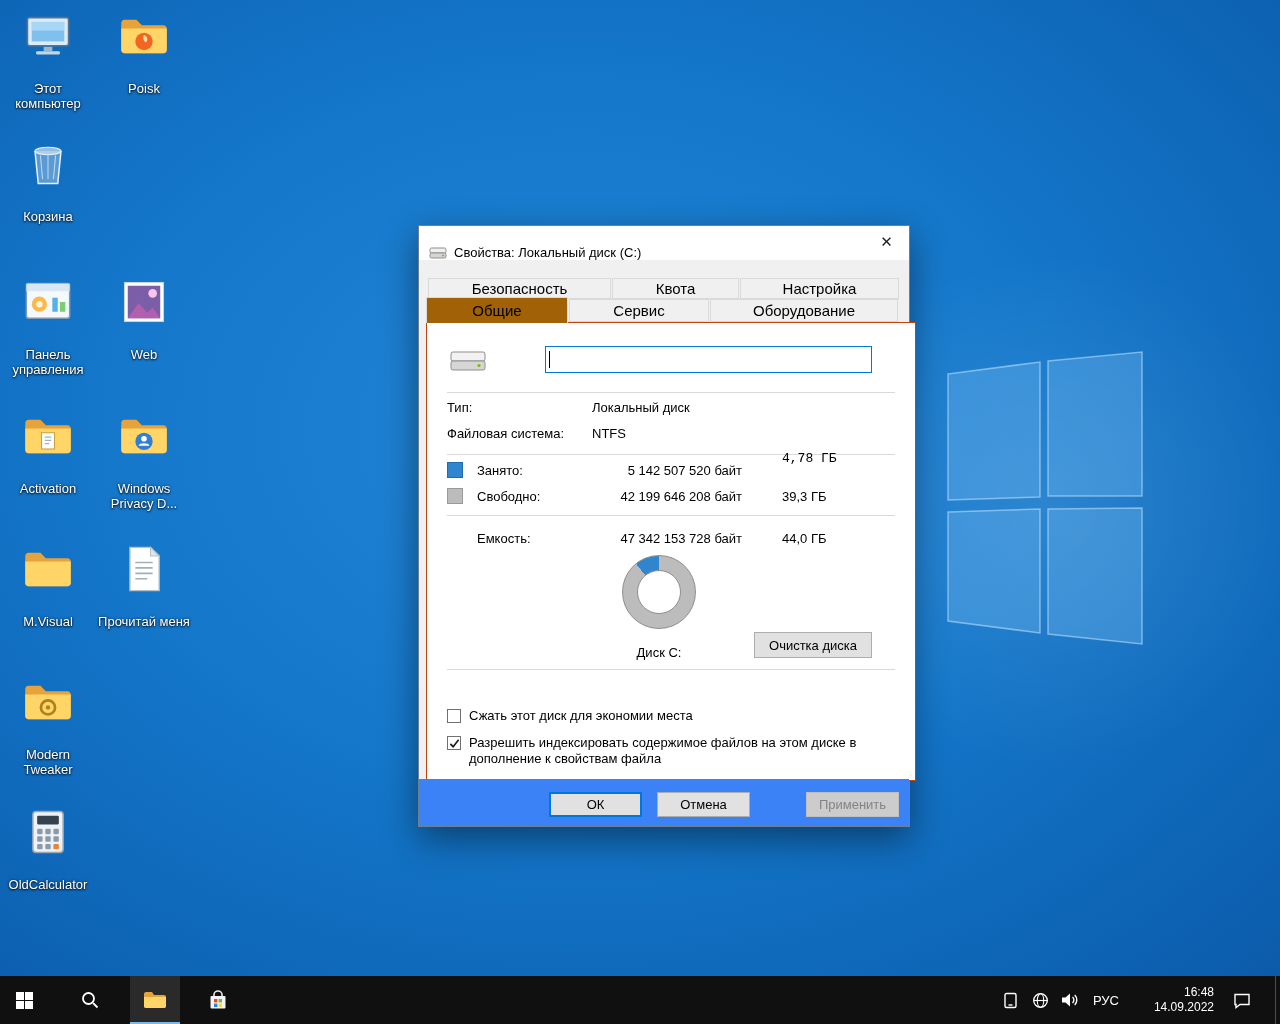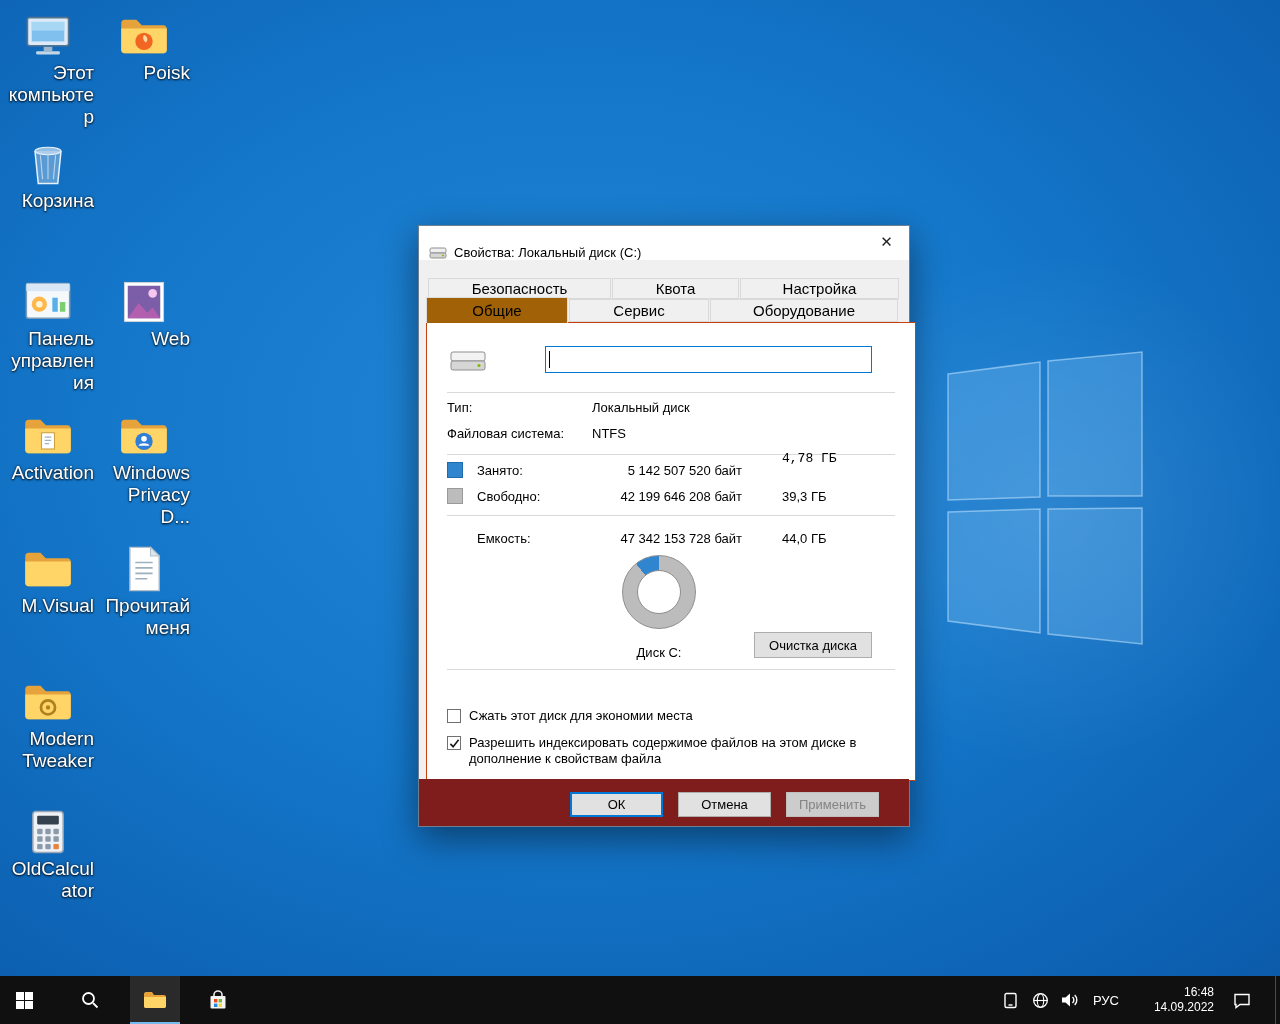--- a/index.html
+++ b/index.html
@@ -7,22 +7,22 @@
   .screen { position:relative; width:1280px; height:1024px; overflow:hidden;
     background: radial-gradient(ellipse 1200px 900px at 45% 42%, #2285d6 0%, #1477ca 40%, #0d61b2 75%, #0a519d 100%);
   }
   .glow { position:absolute; left:790px; top:250px; width:520px; height:520px; border-radius:50%;
     background: radial-gradient(circle, rgba(255,255,255,0.10) 0%, rgba(255,255,255,0.0) 70%); }
   .winlogo { position:absolute; left:940px; top:350px; }
 
   
   .icon-cell { position:absolute; width:92px; text-align:center; cursor:default; }
   .icon-art { width:52px; height:52px; margin:0 auto; display:block; }
-  .icon-label { margin-top:0; font-size:19px; line-height:1.15; color:#fff;
-    text-shadow:0 1px 2px rgba(0,0,0,.85), 0 0 3px rgba(0,0,0,.6); word-wrap:break-word;text-align:right; }
+  .icon-label { margin-top:20px; font-size:13px; line-height:1.15; color:#fff;
+    text-shadow:0 1px 2px rgba(0,0,0,.85), 0 0 3px rgba(0,0,0,.6); word-wrap:break-word; }
 
   
   .dialog { position:absolute; left:418px; top:225px; width:492px; height:602px; background:#f0f0f0;
     border:1px solid #6d7f91; box-shadow:0 12px 34px rgba(0,0,0,.45); font-size:13px; color:#000; }
   .titlebar { position:absolute; left:0; top:0; right:0; height:34px; background:#fff; display:flex; align-items:flex-end; padding-left:10px; }
   .titlebar .t-icon { margin-right:7px; display:inline-flex; }
   .title-text { font-size:13px; color:#000; }
   .close-btn { position:absolute; right:0; top:0; width:45px; height:32px; display:flex; align-items:center; justify-content:center;
     background:transparent; border:none; font-size:15px; color:#222; cursor:default; }
 
@@ -57,25 +57,25 @@
   .disk-caption { position:absolute; left:160px; top:322px; width:144px; text-align:center; }
 
   .btn { font-family:"Liberation Sans",sans-serif; font-size:13px; background:#e1e1e1; border:1px solid #adadad; cursor:default; }
   .cleanup-btn { position:absolute; left:327px; top:309px; width:118px; height:26px; }
 
   .check-row { position:absolute; left:20px; display:flex; }
   .checkbox { width:14px; height:14px; border:1px solid #707070; background:#fff; margin-right:8px; margin-top:1px; flex:none;
     display:flex; align-items:center; justify-content:center; }
   .check-label { font-size:13px; line-height:1.22; }
 
-  .footer { position:absolute; left:0; right:0; bottom:0; height:47px; background:#7f1d1d;
-    display:flex; justify-content:flex-end; align-items:flex-start; padding:13px 30px 0 0; gap:15px; }
+  .footer { position:absolute; left:0; right:0; bottom:0; height:47px; background:#3b82f6;
+    display:flex; justify-content:flex-end; align-items:flex-start; padding:13px 10px 0 0; gap:15px; }
   .footer .btn { width:93px; height:25px; }
   .btn.default { border:2px solid #0078d7; }
-  .btn:disabled { background:#cccccc; border:1px solid #bfbfbf; color:#848484; }
+  .btn:disabled { background:#cccccc; border:1px solid #bfbfbf; color:#848484;margin-left:41px; }
 
   
   .taskbar { position:absolute; left:0; bottom:0; width:1280px; height:48px; background:#101010; color:#fff; }
   .tb-btn { position:absolute; top:0; height:48px; background:transparent; border:none; display:flex; align-items:center; justify-content:center; cursor:default; }
   .tb-btn.active { background:#2a2a2a; box-shadow:inset 0 -2px 0 #76b9ed; }
   .tray-item { position:absolute; top:0; height:48px; display:flex; align-items:center; justify-content:center; color:#fff; }
   .lang { font-size:13px; }
   .clock { flex-direction:column; font-size:12px; line-height:15px; text-align:right; align-items:flex-end; }
   .show-desktop { position:absolute; right:0; top:0; width:5px; height:48px; border-left:1px solid rgba(255,255,255,.25); }
 </style>

